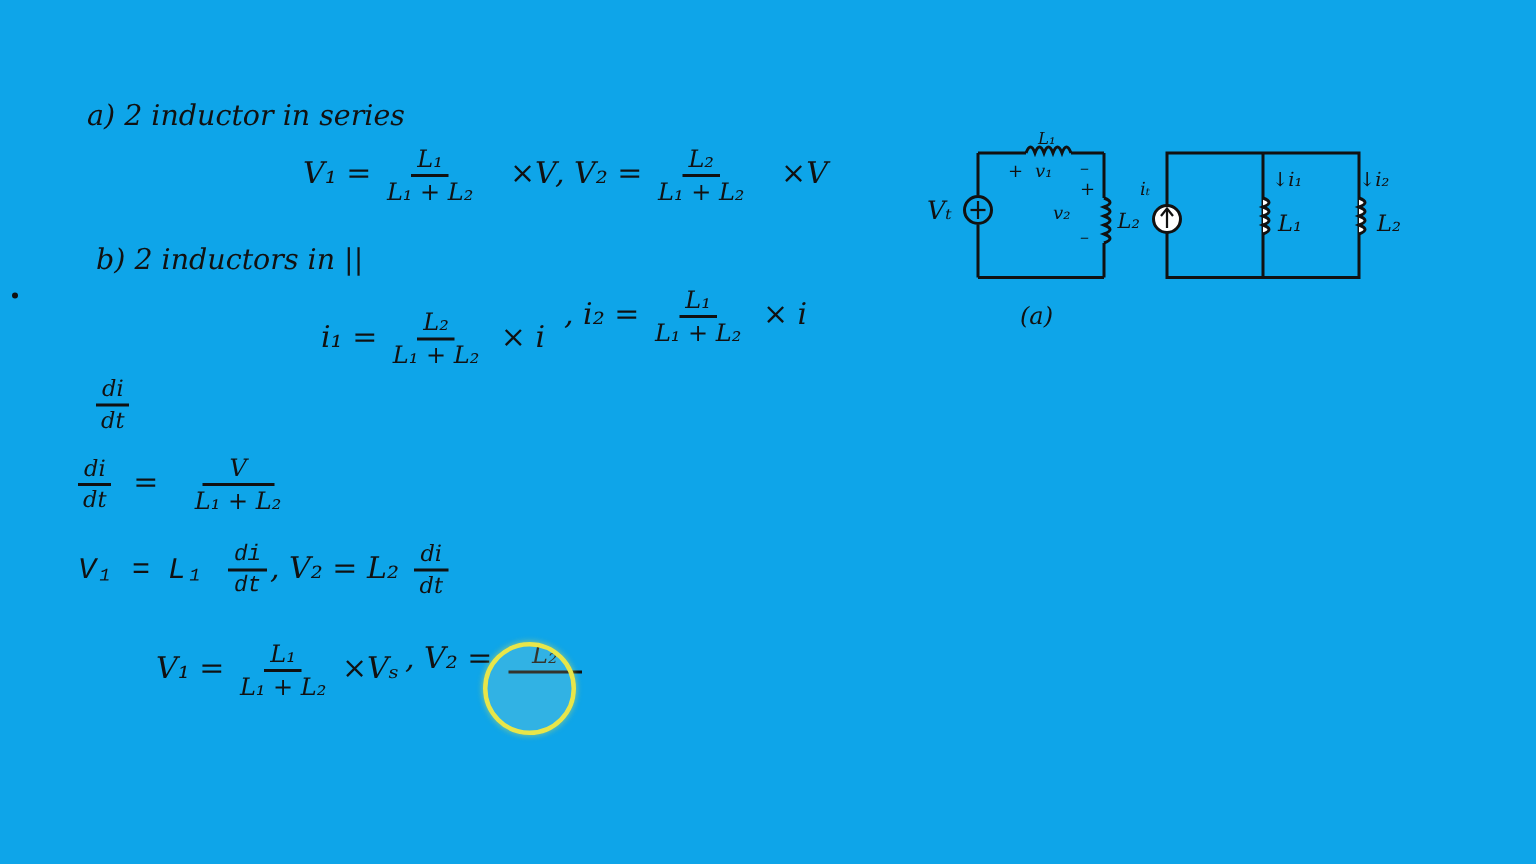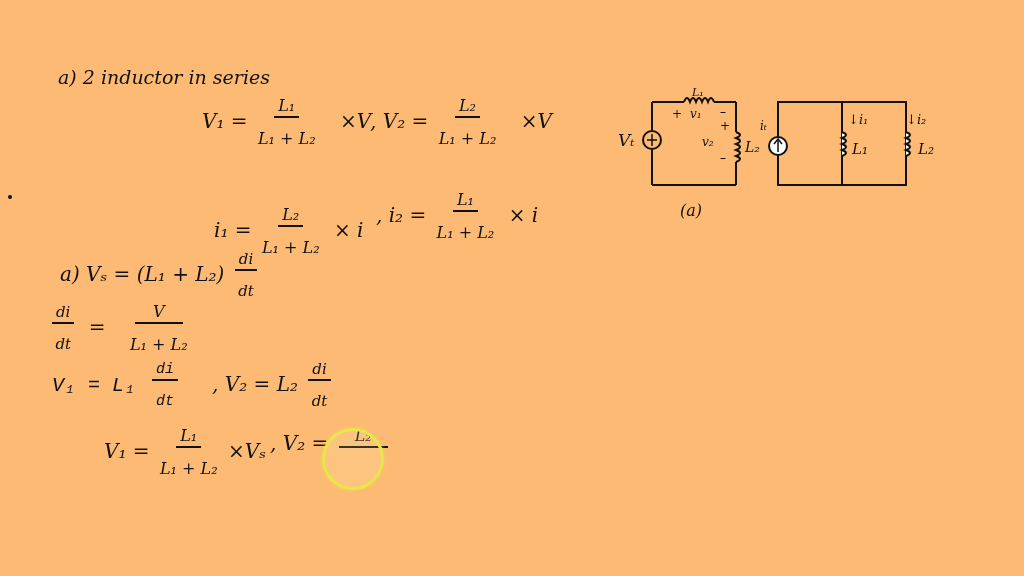--- a/index.html
+++ b/index.html
@@ -7,21 +7,21 @@
       padding: 0;
       width: 1024px;
       height: 576px;
       background: #ffffff;
       overflow: hidden;
     }
     .canvas {
       position: relative;
       width: 1024px;
       height: 576px;
-      background: #fdba74;
+      background: #0ea5e9;
       color: #111111;
       font-family: "DejaVu Serif", serif;
       font-style: italic;
     }
     .ink {
       position: absolute;
       white-space: nowrap;
       color: #111111;
       line-height: 1;
     }
@@ -38,21 +38,21 @@
       vertical-align: middle;
       margin: 0 4px;
     }
     .frac .num {
       font-size: 16px;
       padding: 0 4px 2px 4px;
       border-bottom: 2px solid #111111;
     }
     .frac .den {
       font-size: 16px;
-      padding-top: 13px;
+      padding-top: 2px;
     }
     .frac.small .num, .frac.small .den {
       font-size: 15px;
     }
     .stray-dot {
       position: absolute;
       width: 4px;
       height: 4px;
       background: #111;
       border-radius: 50%;
@@ -91,20 +91,21 @@
   <div class="ink eq" style="left:370px; top:98px;">
     <span>,</span>
     <span>V₂ =</span>
     <span class="frac">
       <span class="num">L₂</span>
       <span class="den">L₁ + L₂</span>
     </span>
     <span style="margin-left:14px;">×V</span>
   </div>
 
+  <div class="ink heading" style="left:64px; top:164px;">b)  2 inductors in ||</div>
 
   <div class="ink eq" style="left:214px; top:192px;margin-top:15px;">
     <span>i₁ =</span>
     <span class="frac">
       <span class="num">L₂</span>
       <span class="den">L₁ + L₂</span>
     </span>
     <span style="margin-left:4px;">× i</span>
   </div>
 
@@ -112,21 +113,20 @@
     <span>,</span>
     <span>i₂ =</span>
     <span class="frac">
       <span class="num">L₁</span>
       <span class="den">L₁ + L₂</span>
     </span>
     <span style="margin-left:4px;">× i</span>
   </div>
 
   <div class="ink eq" style="left:60px; top:252px;">
-    <span>a)  Vₛ = (L₁ + L₂)</span>
     <span class="frac small">
       <span class="num">di</span>
       <span class="den">dt</span>
     </span>
   </div>
 
   <div class="ink eq" style="left:48px; top:304px;">
     <span class="frac small">
       <span class="num">di</span>
       <span class="den">dt</span>
@@ -138,21 +138,21 @@
     </span>
   </div>
 
   <div class="ink eq" style="left:52px; top:362px;font-family:Liberation Mono, monospace;">
     <span>V₁ = L₁</span>
     <span class="frac small">
       <span class="num">di</span>
       <span class="den">dt</span>
     </span>
   </div>
-  <div class="ink eq" style="left:180px; top:362px;margin-left:32px;">
+  <div class="ink eq" style="left:180px; top:362px;">
     <span>,</span>
     <span>V₂ = L₂</span>
     <span class="frac small">
       <span class="num">di</span>
       <span class="den">dt</span>
     </span>
   </div>
 
   <div class="ink eq" style="left:104px; top:428px;">
     <span>V₁ =</span>

